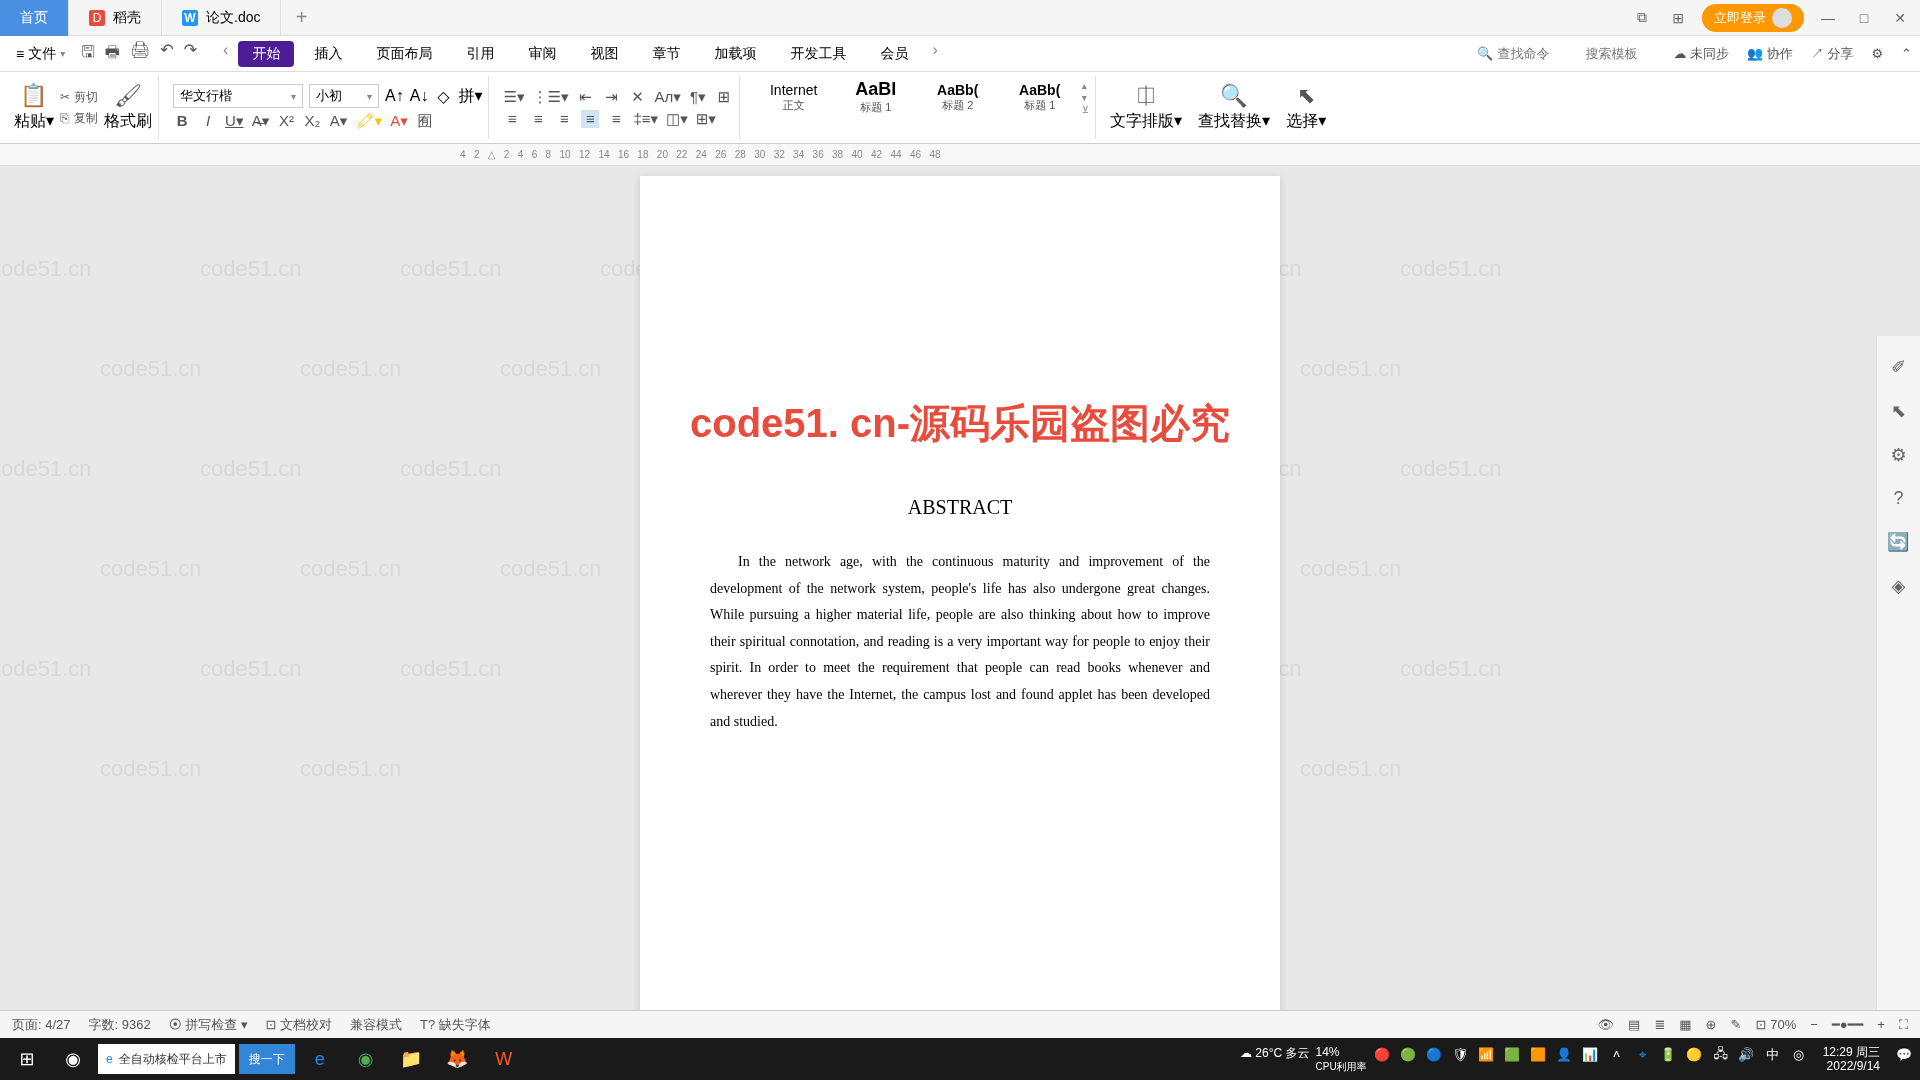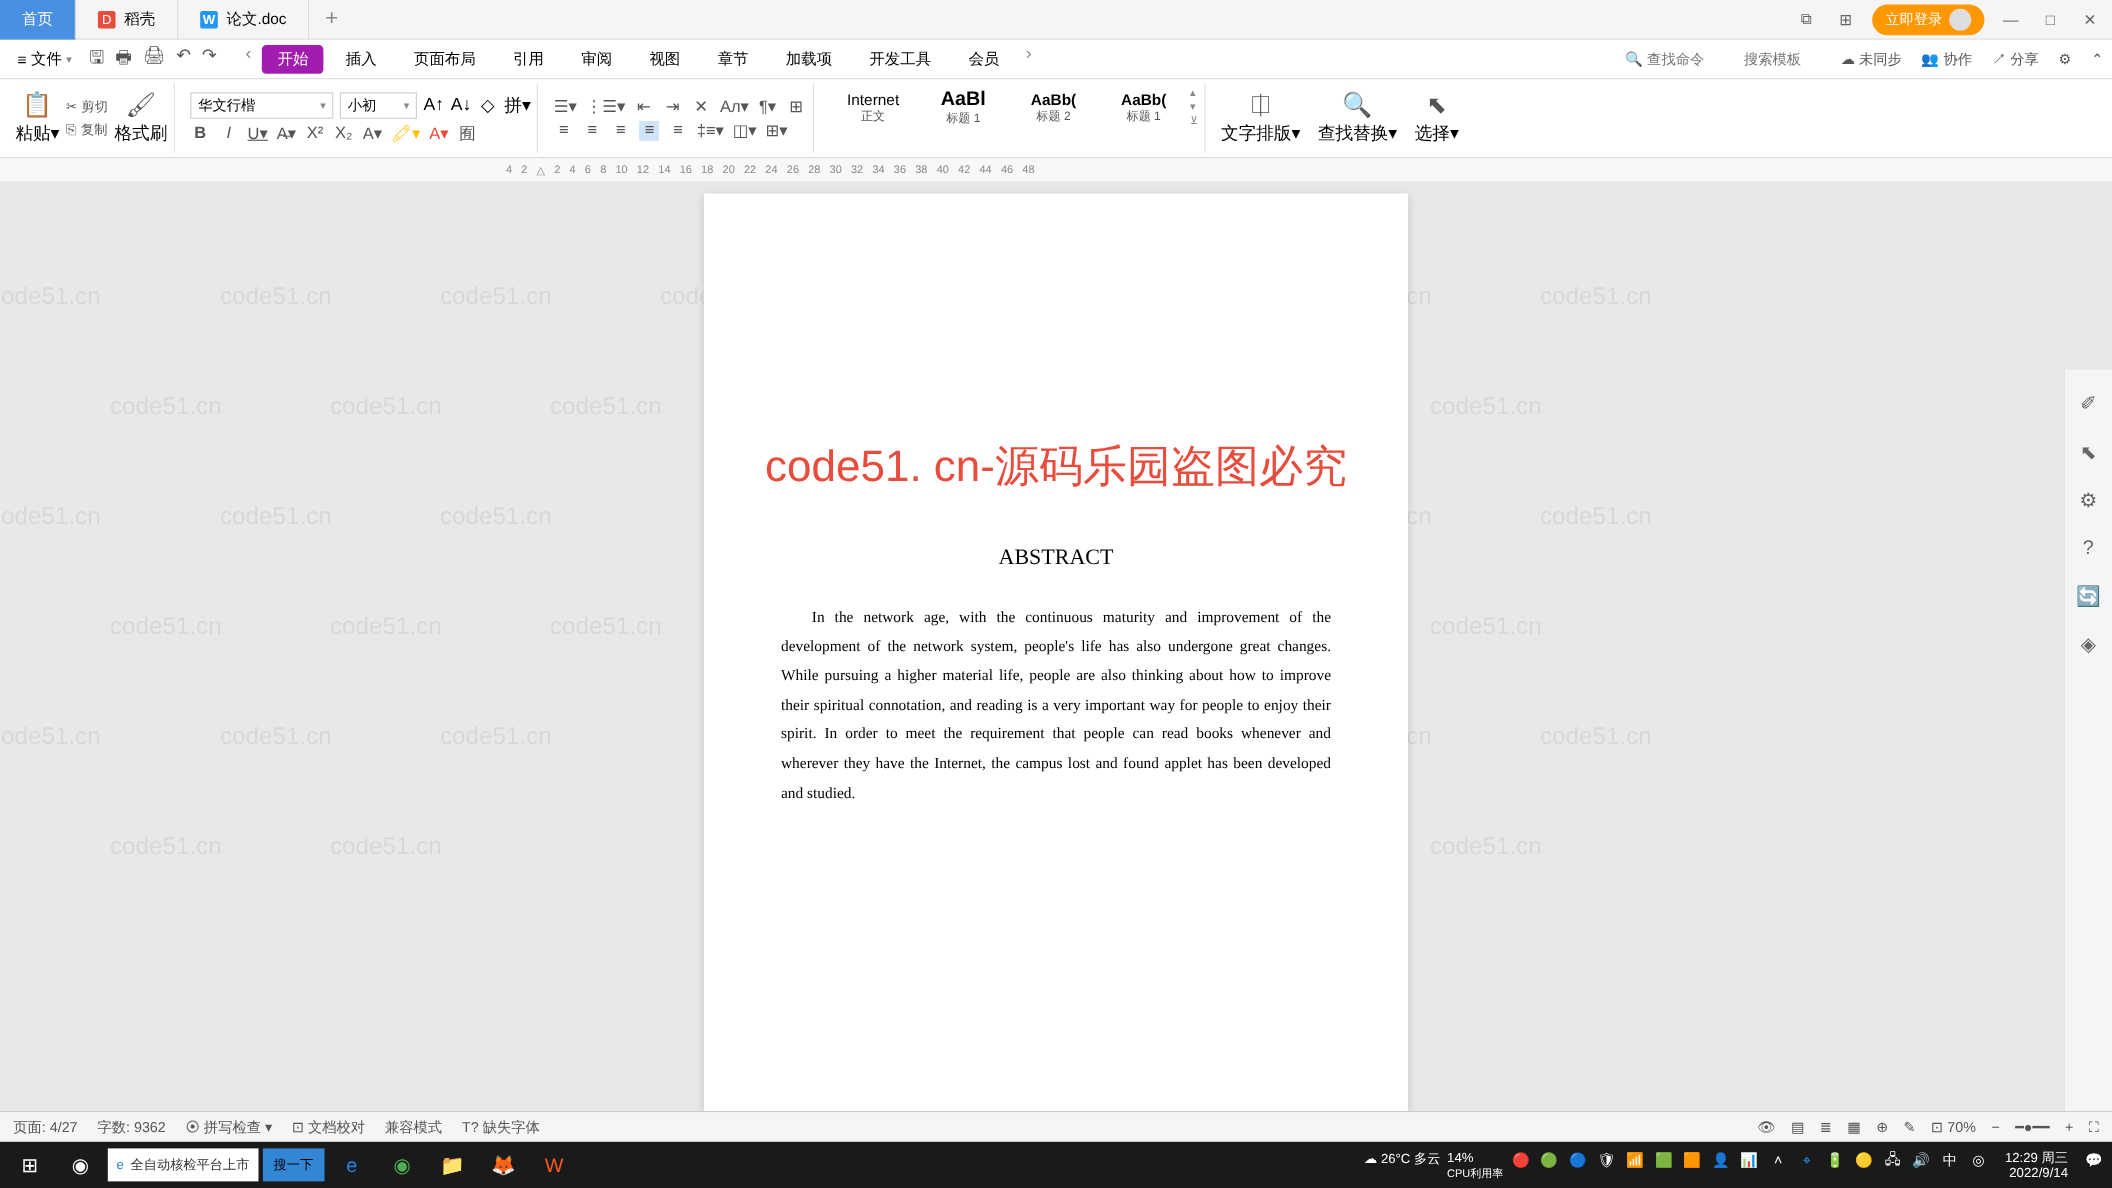--- a/index.html
+++ b/index.html
@@ -14,21 +14,21 @@
 .titlebar-right{margin-left:auto;display:flex;align-items:center;gap:12px;padding-right:8px}
 .login-btn{background:#ff9800;color:#fff;padding:4px 12px;border-radius:14px;font-size:13px;display:flex;align-items:center;gap:6px}
 .avatar{width:20px;height:20px;background:#ddd;border-radius:50%}
 .win-btn{width:24px;height:24px;display:flex;align-items:center;justify-content:center;color:#666;cursor:pointer;font-size:14px}
 .menubar{height:36px;display:flex;align-items:center;border-bottom:1px solid #ddd;padding:0 8px;gap:2px}
 .menu-left{display:flex;align-items:center;gap:8px}
 .file-btn{display:flex;align-items:center;gap:4px;font-size:14px;padding:4px 8px}
 .qat{display:flex;gap:10px;color:#555;font-size:16px}
 .menu-tabs{display:flex;gap:6px;margin-left:20px}
 .menu-tab{padding:4px 14px;font-size:14px;cursor:pointer;border-radius:4px}
-.menu-tab.active{background:#a21caf;color:#fff}
+.menu-tab.active{background:#4c1d95;color:#fff}
 .nav-arrow{color:#888;padding:0 4px}
 .menu-right{margin-left:auto;display:flex;align-items:center;gap:18px;font-size:13px;color:#555}
 .search-box{display:flex;align-items:center;gap:4px;color:#888}
 .search-input{border:none;outline:none;font-size:13px;width:70px;color:#888;background:transparent}
 .ribbon{height:72px;border-bottom:1px solid #ccc;display:flex;align-items:center;padding:4px 8px;gap:8px}
 .rgroup{display:flex;flex-direction:column;align-items:center;gap:2px;padding:0 6px;border-right:1px solid #e0e0e0;height:100%}
 .rgroup.noborder{border-right:none}
 .rbig{display:flex;flex-direction:column;align-items:center;font-size:12px;gap:2px}
 .ricon{font-size:22px;color:#555}
 .ricon.paste{color:#4a90e2}
@@ -41,33 +41,33 @@
 .fmt-btns{display:flex;gap:8px;font-size:15px;color:#555}
 .fmt-btn{cursor:pointer;min-width:18px;text-align:center}
 .style-gallery{display:flex;gap:2px;align-items:center}
 .style-item{border:1px solid transparent;padding:2px 8px;text-align:center;cursor:pointer;min-width:80px}
 .style-preview{font-size:14px}
 .style-name{font-size:11px;color:#555}
 .gallery-more{display:flex;flex-direction:column;font-size:10px;color:#888;gap:1px}
 .ruler{height:22px;background:#f8f8f8;border-bottom:1px solid #ddd;position:relative;font-size:10px;color:#888;display:flex;align-items:center;padding-left:460px}
 .doc-area{height:870px;position:relative;background:#e8e8e8;overflow:hidden}
 .page{width:640px;margin:10px auto 0;background:#fff;box-shadow:0 2px 8px rgba(0,0,0,.15);padding:60px 70px;min-height:860px;position:relative}
-.wm-banner{position:absolute;top:220px;left:50%;transform:translateX(-50%);font-size:40px;font-weight:400;color:#e74c3c;white-space:nowrap;font-family:SimHei,sans-serif}
+.wm-banner{position:absolute;top:220px;left:50%;transform:translateX(-50%);font-size:40px;font-weight:700;color:#e74c3c;white-space:nowrap;font-family:SimHei,sans-serif}
 .abstract-title{text-align:center;font-size:20px;font-family:"Times New Roman",serif;margin-top:260px;margin-bottom:30px}
 .abstract-body{font-family:Liberation Serif, serif;font-size:14px;text-align:justify;line-height:1.9;text-indent:2em}
 .watermarks{position:absolute;inset:0;pointer-events:none}
 .wm{position:absolute;color:#bbb;font-size:22px;opacity:.35;white-space:nowrap}
 .right-panel{position:absolute;right:0;top:170px;width:44px;background:#f5f5f5;height:760px;display:flex;flex-direction:column;align-items:center;gap:22px;padding-top:20px;color:#666;font-size:18px;border-left:1px solid #ddd}
 .statusbar{position:absolute;bottom:42px;left:0;right:0;height:28px;background:#f5f5f5;border-top:1px solid #ccc;display:flex;align-items:center;padding:0 12px;font-size:13px;color:#555;gap:18px}
 .status-right{margin-left:auto;display:flex;align-items:center;gap:14px}
 .zoom-level{display:flex;align-items:center;gap:4px}
 .taskbar{position:absolute;bottom:0;left:0;right:0;height:42px;background:#1a1a1a;display:flex;align-items:center;padding:0 6px;gap:4px;color:#fff;font-size:12px}
 .tb-btn{width:42px;height:42px;display:flex;align-items:center;justify-content:center;font-size:18px}
 .tb-search{background:#fff;color:#333;padding:4px 8px;font-size:12px;display:flex;align-items:center;gap:6px;height:30px}
-.tb-search-btn{background:#3385d6;color:#000000;padding:8px 10px;font-size:12px;height:30px;display:flex;align-items:center}
+.tb-search-btn{background:#3385d6;color:#ffffff;padding:8px 10px;font-size:12px;height:30px;display:flex;align-items:center}
 .tb-right{margin-left:auto;display:flex;align-items:flex-start;gap:6px}
 .tb-clock{text-align:right;line-height:1.2;padding:0 8px;font-size:12px}
 .tray-icon{width:20px;height:20px;display:flex;align-items:center;justify-content:center;font-size:13px}
 .chevron{font-size:10px;color:#888}
 </style>
 </head>
 <body>
 
 <div class="titlebar">
   <div class="tab active">

